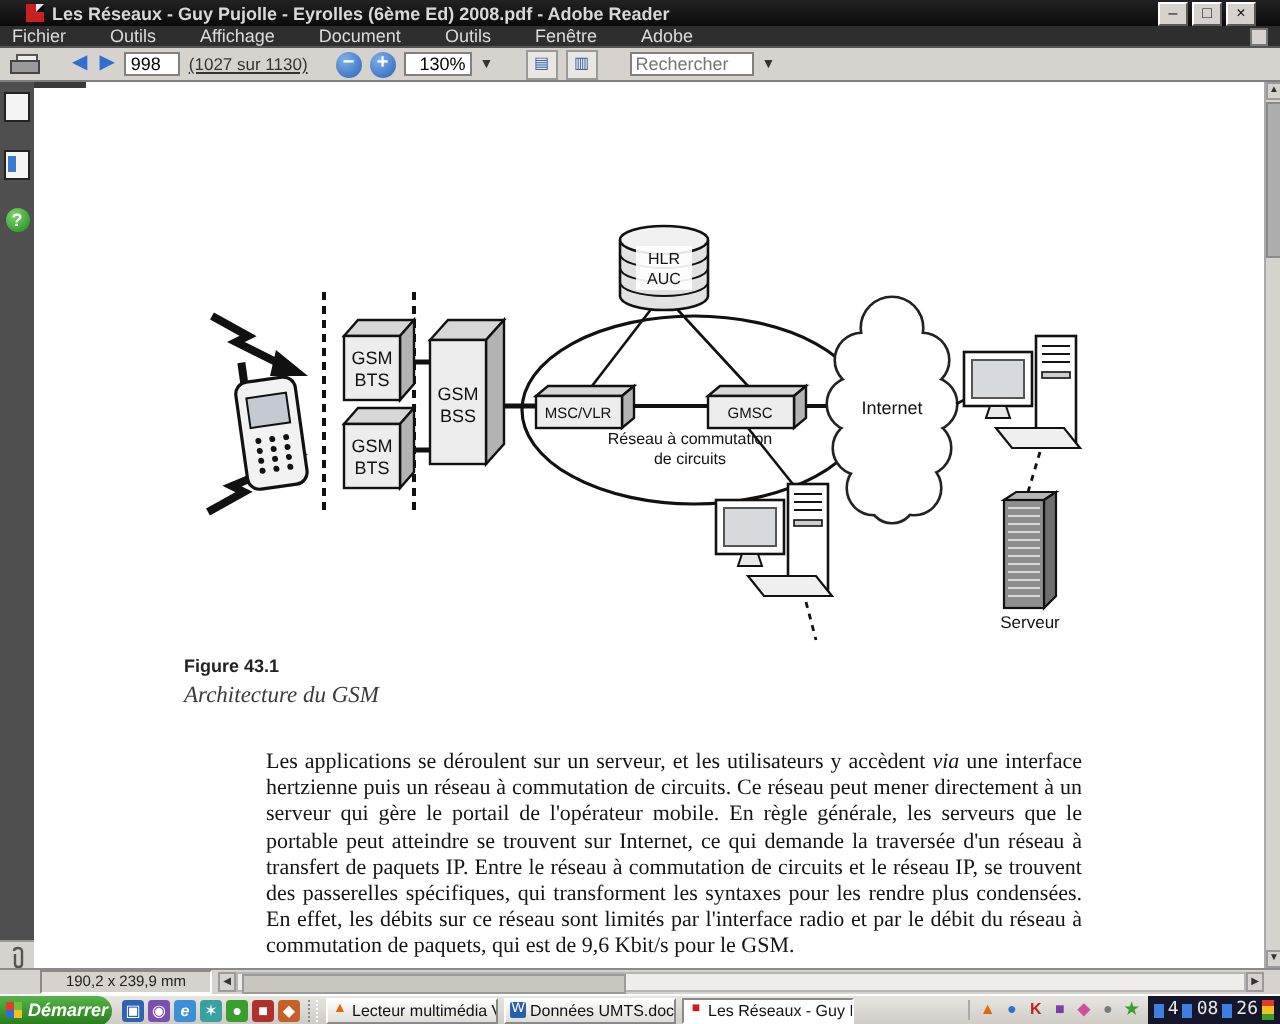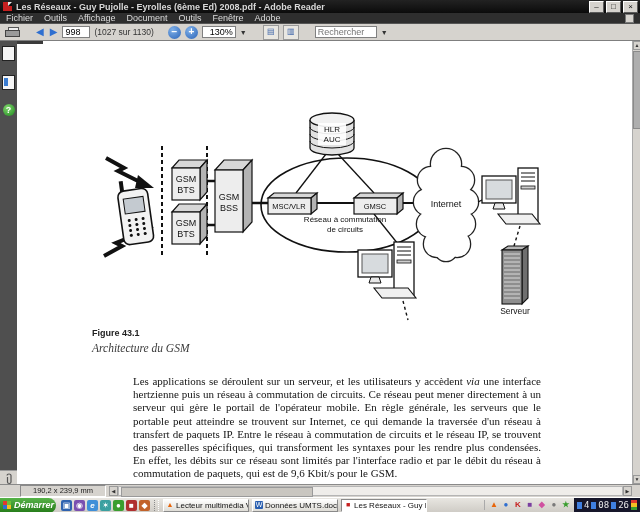--- a/index.html
+++ b/index.html
@@ -2,45 +2,45 @@
 <html><head>
 <meta charset="utf-8">
 <style>
   html,body{margin:0;padding:0;background:#000;}
   .screen{position:relative;width:640px;height:512px;overflow:hidden;background:#fff;
           font-family:"Liberation Sans",sans-serif;-webkit-font-smoothing:antialiased;}
   .abs{position:absolute;}
 
   
   .titlebar{left:0;top:0;width:640px;height:13px;background:linear-gradient(#222,#0b0b0b);
-            display:flex;align-items:center;padding:0 2px;box-sizing:border-box;}
+            display:flex;align-items:center;padding:0 12px;box-sizing:border-box;}
   .pdficon{width:9px;height:9px;background:#c62020;position:relative;margin:0 4px 0 1px;flex:0 0 auto;}
   .pdficon:before{content:"";position:absolute;right:0;top:0;border:2px solid;border-color:#e9e9e9 #0b0b0b #0b0b0b #e9e9e9;}
   .wtitle{color:#d8d8d8;font-size:9px;font-weight:bold;white-space:nowrap;overflow:hidden;flex:1;}
   .winbtns{display:flex;gap:2px;flex:0 0 auto;}
   .wbtn{width:13px;height:10px;background:#d6d3ce;border:1px solid;border-color:#fff #5a5a5a #5a5a5a #fff;
         font-size:8px;line-height:9px;text-align:center;color:#111;}
 
   
   .menubar{left:0;top:13px;width:640px;height:11px;background:#2e2e2e;border-bottom:1px solid #555;
-           display:flex;align-items:center;gap:11px;padding:0 6px;box-sizing:border-box;}
+           display:flex;align-items:center;gap:22px;padding:0 6px;box-sizing:border-box;}
   .menuitem{color:#dcdcdc;font-size:9px;line-height:11px;white-space:nowrap;}
   .menu-ovf{margin-left:auto;width:7px;height:7px;background:#d6d3ce;border:1px solid #777;}
 
   
   .toolbar{left:0;top:24px;width:640px;height:17px;background:#d6d3ce;border-bottom:1px solid #7f7f7f;
            display:flex;align-items:center;gap:4px;padding:0 4px;box-sizing:border-box;}
   .tbtn{height:14px;display:flex;align-items:center;justify-content:center;border:1px solid transparent;}
   .printer{width:15px;height:11px;position:relative;}
   .printer .p1{position:absolute;left:3px;top:0;width:9px;height:3px;background:#eee;border:1px solid #555;}
   .printer .p2{position:absolute;left:0;top:3px;width:13px;height:5px;background:#9a9a9a;border:1px solid #444;}
   .arrowglyph{color:#2f6fd0;font-size:10px;line-height:14px;}
   .tb-input{height:12px;border:1px solid #808080;background:#fff;font-size:9px;
             font-family:"Liberation Sans",sans-serif;padding:0 2px;box-sizing:border-box;}
-  .pagetotal{font-size:8.5px;color:#333;white-space:nowrap;}
+  .pagetotal{font-size:8.5px;color:#333;white-space:nowrap;text-decoration:underline;}
   .zoombtn{width:13px;height:13px;border-radius:50%;background:radial-gradient(circle at 35% 30%,#7fb0e8,#2a63b8);
            color:#fff;font-size:10px;line-height:12px;text-align:center;font-weight:bold;}
   .viewbtn{width:14px;height:13px;background:#e9e7e2;border:1px solid #9a9a9a;color:#3a62a8;
            font-size:8px;line-height:12px;text-align:center;}
   .caret{font-size:7px;color:#333;}
 
   
   .sidebar{left:0;top:41px;width:17px;height:429px;background:#4f4f4f;display:flex;flex-direction:column;
            align-items:center;padding-top:5px;gap:14px;box-sizing:border-box;}
   .side-ic{width:11px;height:13px;position:relative;}

